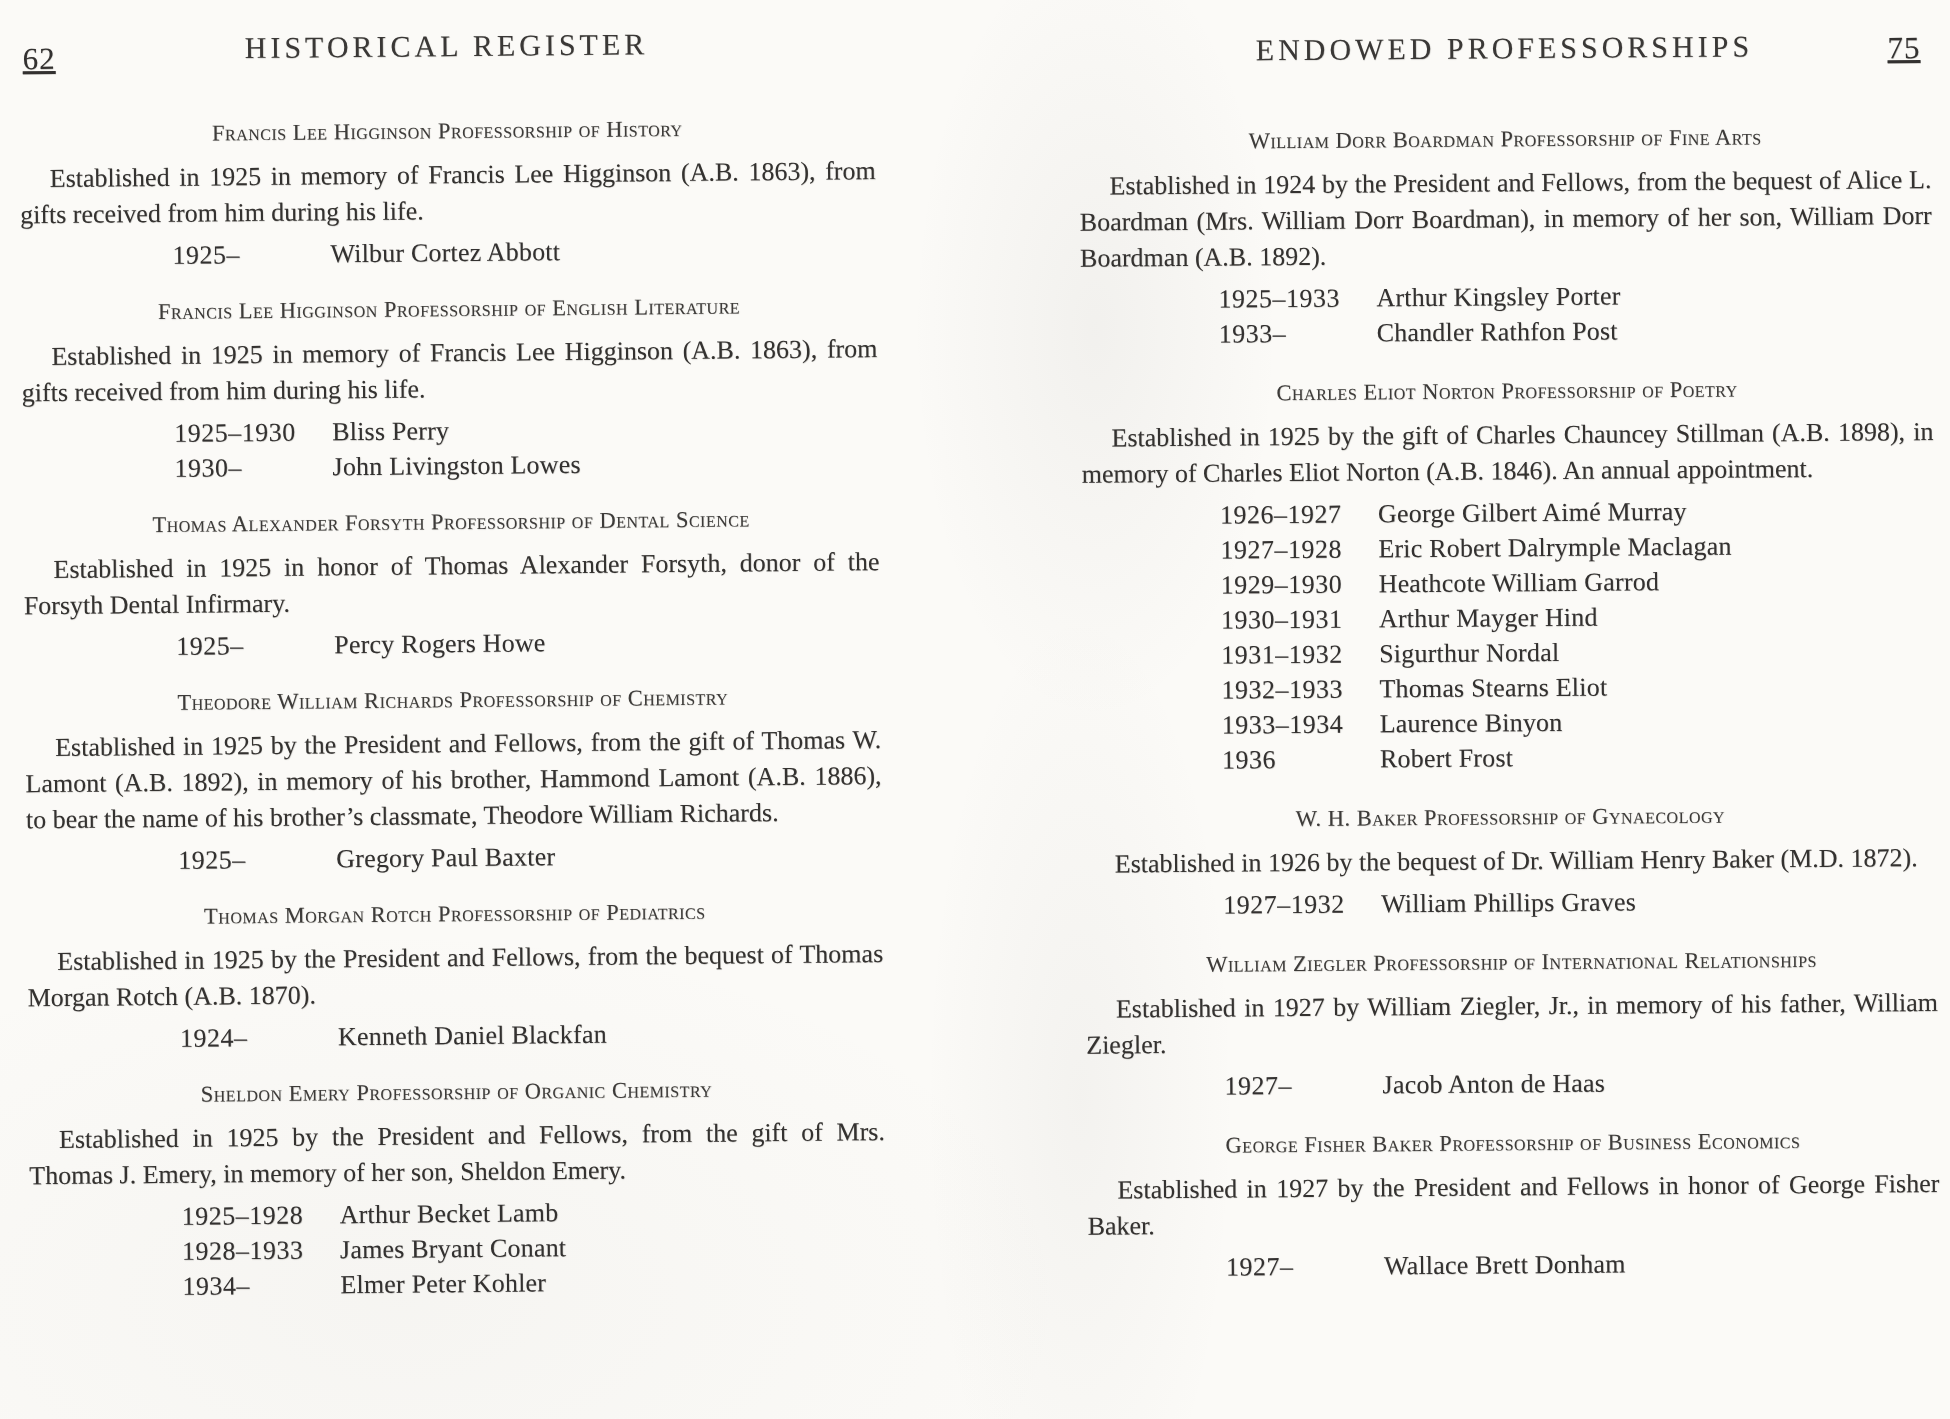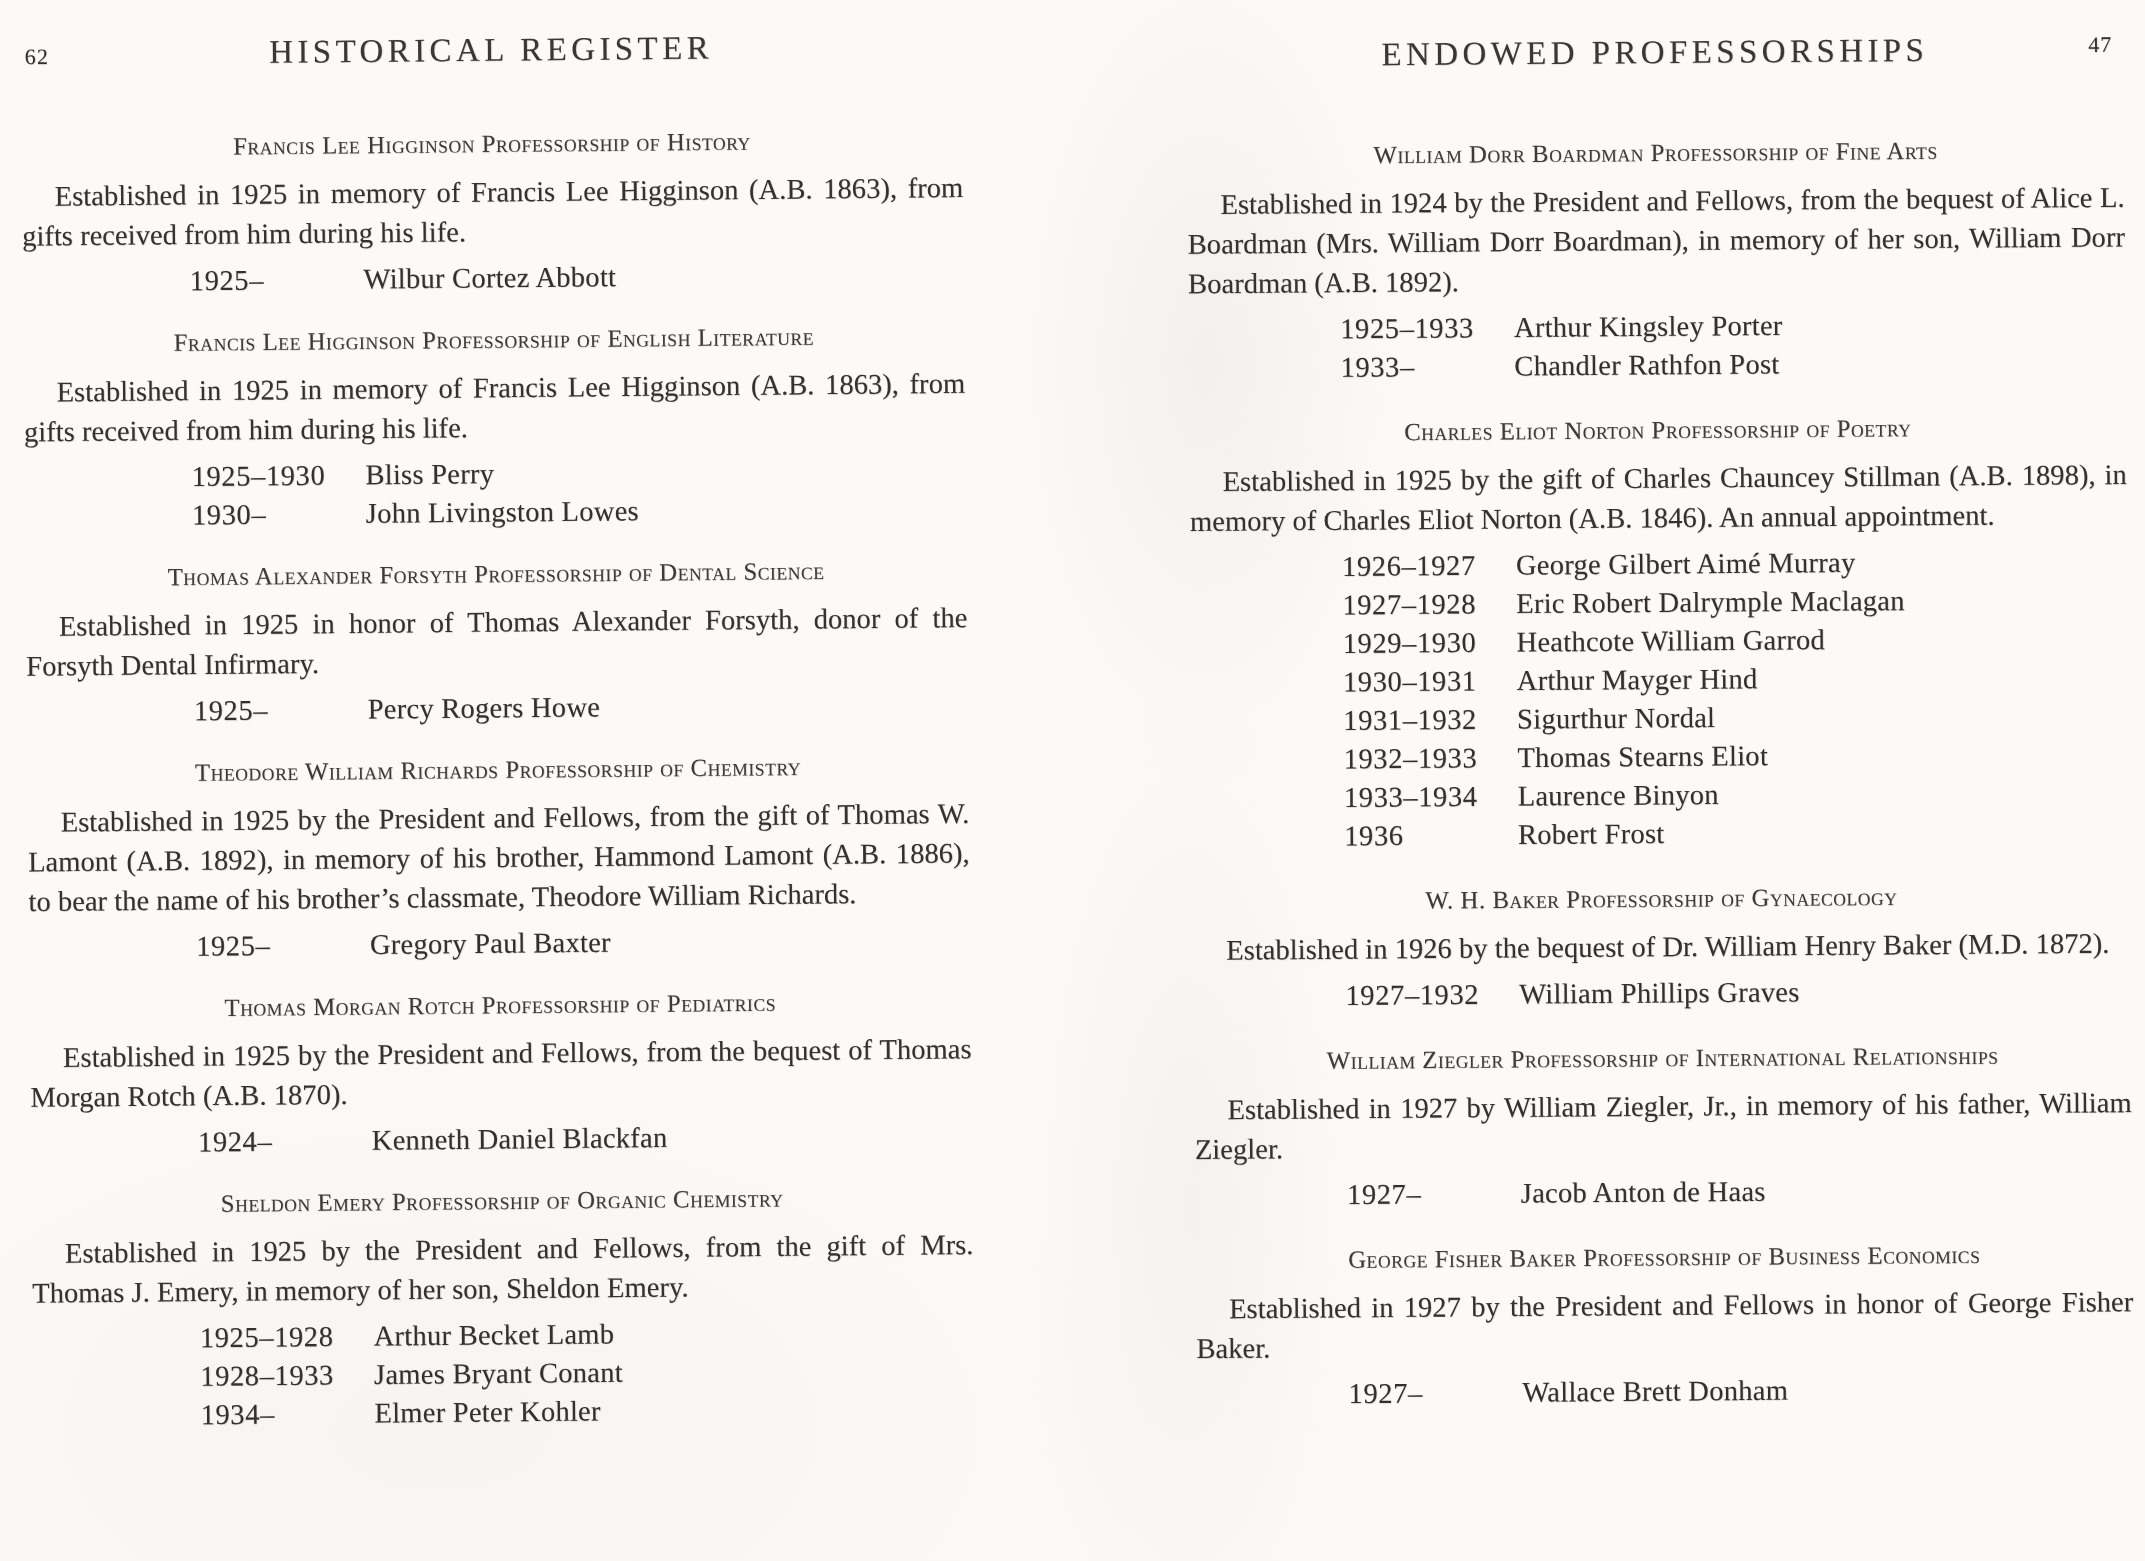--- a/index.html
+++ b/index.html
@@ -40,22 +40,23 @@
   }
   .running-header {
     position: relative;
     height: 42px;
   }
   .page-left .running-header  { margin-bottom: 44px; }
   .page-right .running-header { margin-bottom: 50px; }
   .pageno {
     position: absolute;
     top: 8px;
-    font-size: 20px;
+    font-size: 31px;
     letter-spacing: 1px;
+    text-decoration: underline;
   }
   .page-left .pageno  { left: 4px; }
   .page-right .pageno { right: 10px; top: 2px; }
   .running-head {
     display: block;
     text-align: center;
     font-size: 30px;
     letter-spacing: 4px;
     color: #3a3836;
     white-space: nowrap;
@@ -188,21 +189,21 @@
     <span class="appt-name">Elmer Peter Kohler</span>
   </div>
 </div>
   </section>
 </div>
 </div>
 
 <div class="page page-right">
   <header class="running-header">
     <span class="running-head">ENDOWED PROFESSORSHIPS</span>
-    <span class="pageno">47</span>
+    <span class="pageno">75</span>
   </header>
   <div class="sections">
   <section class="prof-section">
     <h2 class="prof-title">William Dorr Boardman Professorship of Fine Arts</h2>
     <p class="prof-body">Established in 1924 by the President and Fellows, from the bequest of Alice L. Boardman (Mrs. William Dorr Boardman), in memory of her son, William Dorr Boardman (A.B. 1892).</p>
     <div class="appointments">
   <div class="appt-row">
     <span class="appt-years">1925–1933</span>
     <span class="appt-name">Arthur Kingsley Porter</span>
   </div>

